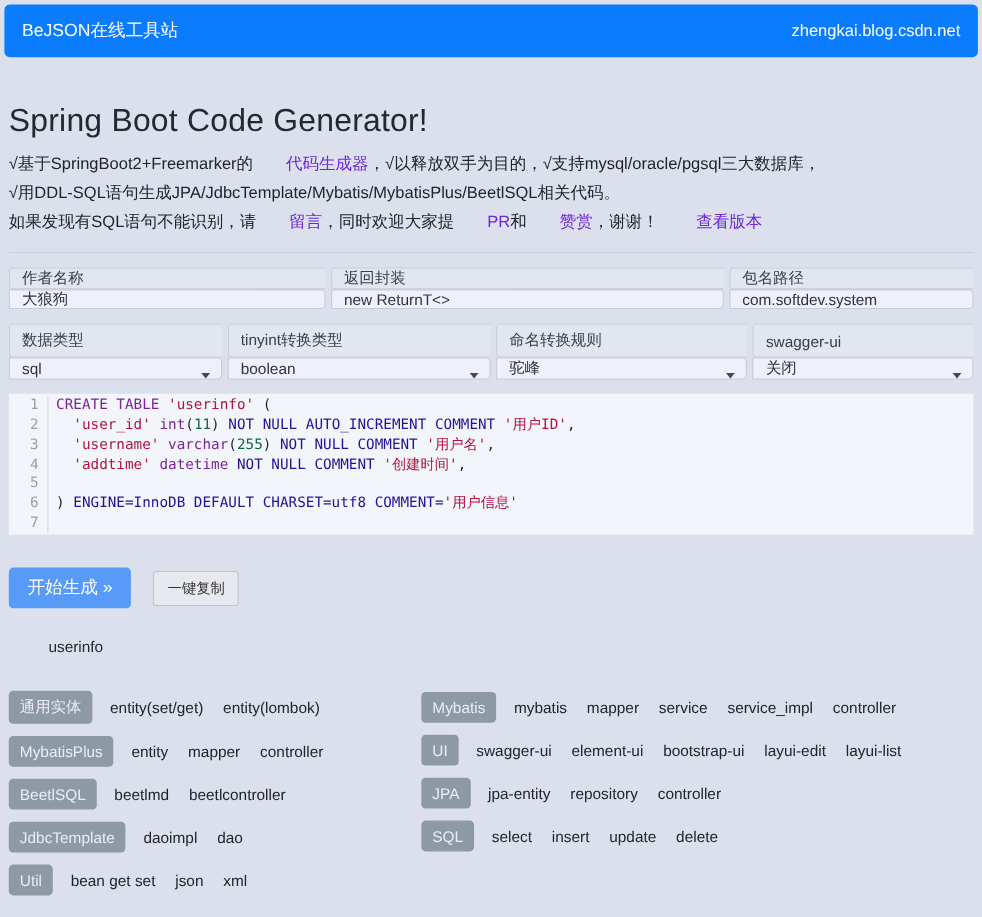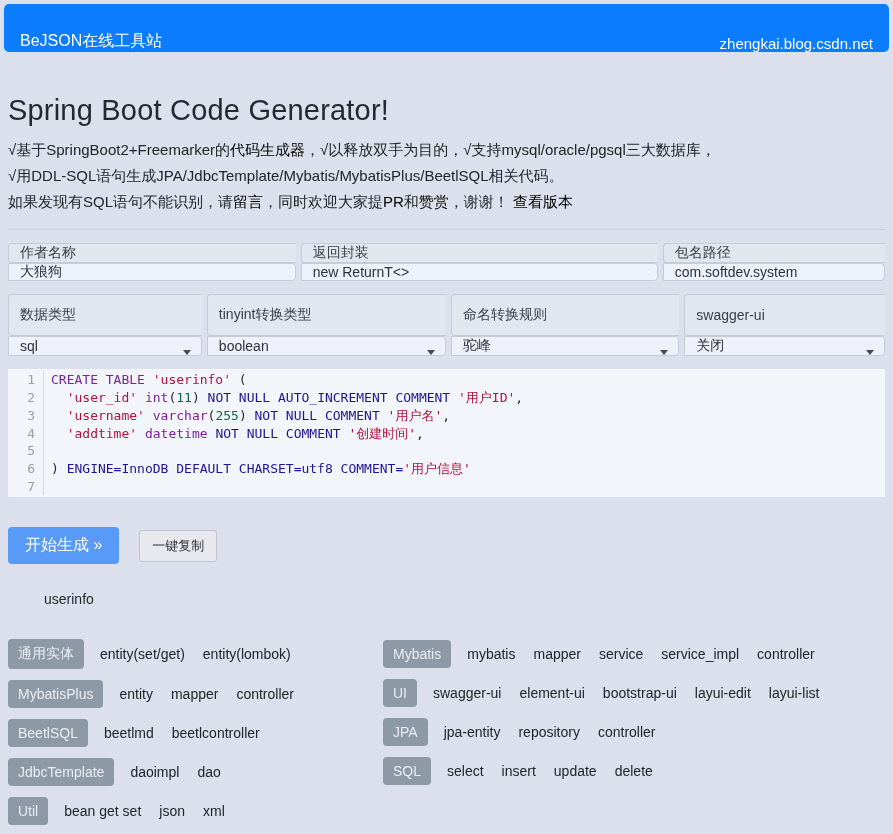--- a/index.html
+++ b/index.html
@@ -9,39 +9,39 @@
     font-family: "Liberation Sans", "DejaVu Sans", sans-serif;
     color: #24292f;
   }
   
   .topbar {
     margin: 4px 4px 0 4px;
     height: 48px;
     background: #0b7cfe;
     border-radius: 5px;
     display: flex;
-    align-items: flex-end;
+    align-items: center;
     justify-content: space-between;
     padding: 0 16px;
   }
   .topbar .brand { color: #fff; font-size: 16px; cursor: pointer; }
   .topbar .site  { color: #ffffff; font-size: 15px; text-decoration: none; cursor: pointer; }
 
   .content { padding: 0 8px; }
 
   
   .page-title {
     margin: 42px 0 10px 0;
     font-size: 29px;
     font-weight: 400;
     color: #24292f;
     letter-spacing: 0.2px;
   }
   .desc { font-size: 15px; line-height: 1.72; color: #212529; }
-  .desc a { color: #000000; text-decoration: none; cursor: pointer; }
+  .desc a { color: #6d28d9; text-decoration: none; cursor: pointer; padding-left: 30px; }
   hr.sep { border: none; border-top: 1px solid #c7cdd9; margin: 15px 0 13px 0; }
 
   
   .form-row { display: flex; gap: 5px; margin-bottom: 13px; }
   .igroup { display: flex; min-width: 0; flex-direction: column; }
   .ig-label {
     background: #e2e6ee;
     border: 1px solid #c6ccd6;
     border-right: none;
     border-radius: 4px 0 0 4px;
@@ -56,21 +56,21 @@
     background: #eef1f9;
     border: 1px solid #c6ccd6;
     border-radius: 0 4px 4px 0;
     padding: 0 11px;
     font-size: 14px;
     color: #2e333a;
     height: 32px;
     font-family: Liberation Sans, sans-serif;
     outline: none;
   }
-  .row2 .ig-input, .row2 .ig-label { height: 42px; }
+  .row2 .ig-input, .row2 .ig-label { height: 31px; }
   .sel {
     flex: 1; min-width: 0;
     position: relative;
     background: #eef1f9;
     border: 1px solid #c6ccd6;
     border-radius: 0 4px 4px 0;
     height: 31px;
     display: flex; align-items: center;
     padding: 0 24px 0 11px;
     font-size: 14px; color: #2e333a;

